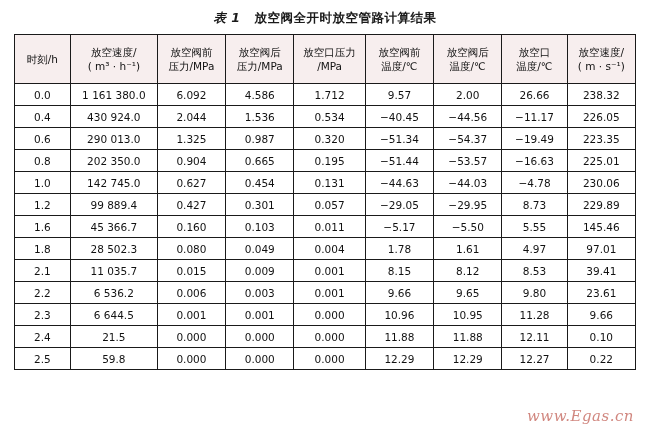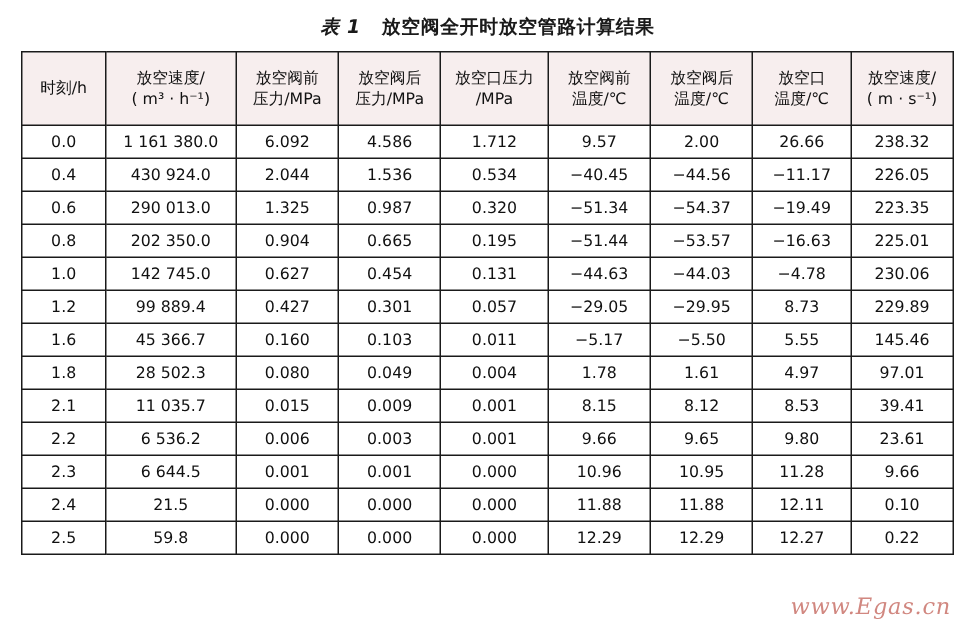--- a/index.html
+++ b/index.html
@@ -61,21 +61,21 @@
     padding: 2.5px 3px;
     font-size: 10.5px;
     height: 16px;
     white-space: nowrap;
   }
   table.calc tbody td.col0 { }
   .unit-line { display: block; }
   .watermark {
     position: absolute;
     right: 16px;
-    bottom: 12px;
+    bottom: 0;
     font-family: "DejaVu Serif", serif;
     font-style: italic;
     font-size: 15px;
     color: #c9736a;
     opacity: 0.85;
     letter-spacing: 0.5px;
     user-select: none;
   }
 </style>
 </head>

